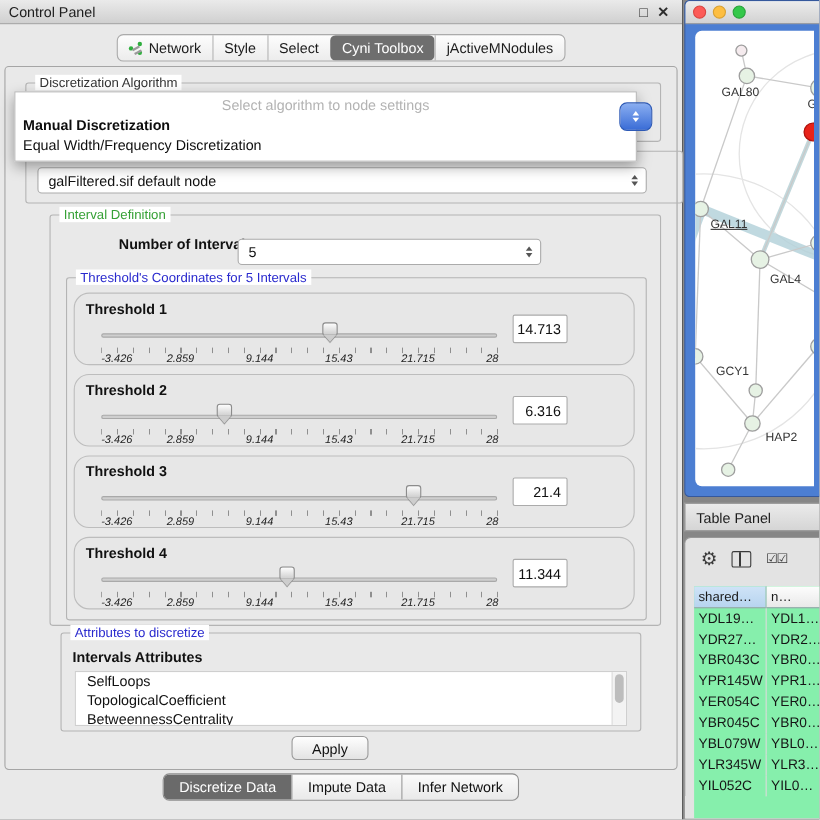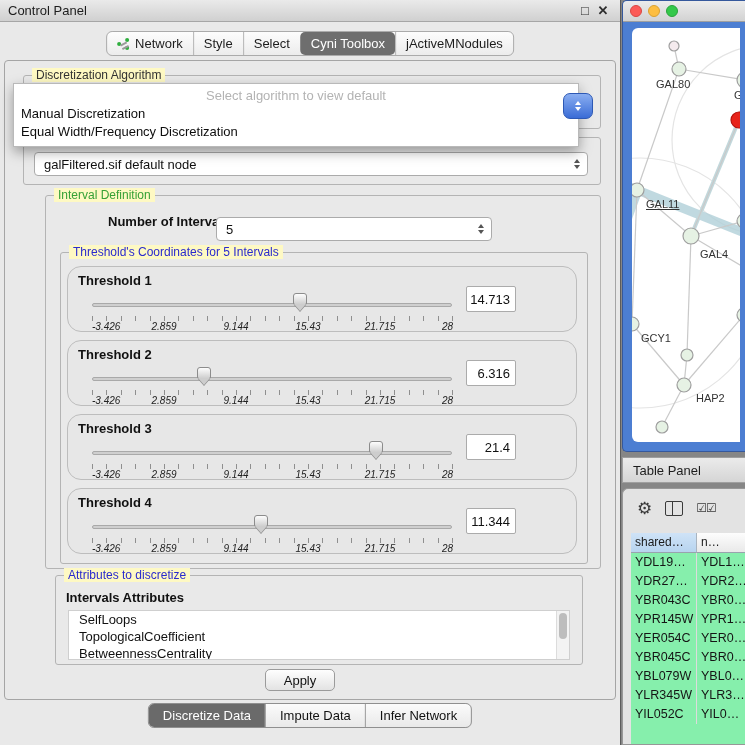--- a/index.html
+++ b/index.html
@@ -19,39 +19,39 @@
   .seg{padding:4px 10px;display:flex;align-items:center;gap:5px;color:#1c1c1c;}
   .seg + .seg{border-left:1px solid #b5b5b5;}
   .seg.active{background:#6e6e6e;color:#fff;border-radius:5px;border-left-color:transparent;}
   .net-ic{width:13px;height:12px;position:relative;display:inline-block;}
   .net-ic::before{content:"";position:absolute;width:4px;height:4px;border-radius:50%;background:#2fae3e;left:0;top:4px;box-shadow:8px -4px 0 #2fae3e,8px 4px 0 #2fae3e;}
   .net-ic::after{content:"";position:absolute;left:3px;top:5px;width:7px;height:2px;background:#9a9a9a;transform:rotate(-28deg);box-shadow:0 4px 0 #9a9a9a;}
 
   .content{position:absolute;left:4px;top:60px;width:610px;height:638px;border:1px solid #a5a5a5;border-radius:4px;background:#e9e9e9;}
 
   .groupbox{position:absolute;border:1px solid #b4b4b4;border-radius:3px;}
-  .legend{position:absolute;top:-8px;left:8px;background:#fef9c3;padding:0 4px;font-size:12px;color:#333;white-space:nowrap;}
+  .legend{position:absolute;top:-8px;left:8px;background:#ffffff;padding:0 4px;font-size:12px;color:#333;white-space:nowrap;}
   .legend.green{color:#36a136;}
   .legend.blue{color:#2a2ace;}
 
   .combo{position:absolute;background:#fff;border:1px solid #ababab;border-radius:4px;font-size:13px;color:#111;display:flex;align-items:center;padding:0 22px 0 9px;box-sizing:border-box;}
   .combo .arrows{position:absolute;right:7px;top:50%;transform:translateY(-50%);display:flex;flex-direction:column;gap:2px;}
   .g-arr{width:0;height:0;border-left:3.5px solid transparent;border-right:3.5px solid transparent;}
   .g-arr.up{border-bottom:4.5px solid #555;}
   .g-arr.dn{border-top:4.5px solid #555;}
 
   .combo-btn-blue{position:absolute;left:558px;top:32px;width:30px;height:26px;border-radius:7px;background:linear-gradient(#8aaef1,#3a6cd6);border:1px solid #2d59b5;z-index:60;display:flex;flex-direction:column;align-items:center;justify-content:center;gap:2px;box-sizing:border-box;}
   .w-arr{width:0;height:0;border-left:3.5px solid transparent;border-right:3.5px solid transparent;}
   .w-arr.up{border-bottom:4.5px solid #fff;}
   .w-arr.dn{border-top:4.5px solid #fff;}
 
   .popup{position:absolute;left:8px;top:22px;width:566px;background:#fff;border:1px solid #b9b9b9;box-shadow:0 5px 12px rgba(0,0,0,.35);z-index:50;font-size:13px;padding:3px 0 5px;box-sizing:border-box;}
   .popup .hint{text-align:center;color:#b3b3b3;padding:1px 0 2px;}
   .popup .opt{padding:1px 7px;color:#0d0d0d;line-height:16px;}
-  .popup .opt.bold{font-weight:normal;}
+  .popup .opt.bold{font-weight:bold;}
 
   .bold-label{position:absolute;font-weight:bold;font-size:13px;color:#111;white-space:nowrap;}
 
   
   .th-panel{position:absolute;left:62px;width:510px;height:66px;border:1px solid #bdbdbd;background:#e7e7e7;border-radius:14px;box-sizing:border-box;}
   .th-label{position:absolute;left:10px;top:6px;font-size:13px;font-weight:bold;color:#111;}
   .track-area{position:absolute;left:24px;top:0;width:360px;height:66px;font-style:italic;}
   .groove{position:absolute;left:0;top:36px;width:360px;height:4px;background:#cfcfcf;border:1px solid #a9a9a9;border-radius:2px;box-sizing:border-box;}
   .thumb{position:absolute;top:26px;width:14px;height:12px;background:linear-gradient(#fdfdfd,#cfcfcf);border:1px solid #8c8c8c;border-radius:3px 3px 2px 2px;box-sizing:border-box;z-index:2;}
   .thumb::after{content:"";position:absolute;left:0;top:10px;border-left:6px solid transparent;border-right:6px solid transparent;border-top:7px solid #cdcdcd;filter:drop-shadow(0 1px 0 #8c8c8c);}
@@ -142,28 +142,28 @@
     <div class="groupbox" style="left:18px;top:14px;width:576px;height:52px;">
       <span class="legend">Discretization Algorithm</span>
     </div>
 
     <div class="combo-btn-blue">
       <span class="w-arr up"></span>
       <span class="w-arr dn"></span>
     </div>
 
     <div class="popup">
-      <div class="hint">Select algorithm to view default</div>
+      <div class="hint">Select algorithm to node settings</div>
       <div>
           <div class="opt bold">Manual Discretization</div>
           <div class="opt">Equal Width/Frequency Discretization</div>
         </div>
     </div>
 
-    <div class="groupbox" style="left:18px;top:76px;width:576px;height:46px;">
+    <div class="groupbox" style="left:18px;top:76px;width:576px;height:46px;padding-left:20px;">
       <span class="legend">Table Data</span>
       <div class="combo" style="left:10px;top:14px;width:554px;height:24px;">
         <span>galFiltered.sif default node</span>
         <span class="arrows">
           <span class="g-arr up"></span>
             <span class="g-arr dn"></span>
         </span>
       </div>
     </div>
 
@@ -310,21 +310,21 @@
       <circle class="node red" cx="107" cy="92" r="8"></circle>
       <circle class="node" cx="5" cy="162" r="7"></circle>
       <circle class="node" cx="59" cy="208" r="8"></circle>
       <circle class="node" cx="112" cy="193" r="7"></circle>
       <circle class="node" cx="0" cy="296" r="7"></circle>
       <circle class="node" cx="55" cy="327" r="6"></circle>
       <circle class="node" cx="112" cy="287" r="7"></circle>
       <circle class="node" cx="52" cy="357" r="7"></circle>
       <circle class="node" cx="30" cy="399" r="6"></circle>
     </svg>
-  <div class="net-label" style="left: 24px; top: 50px;">GAL80</div><div class="net-label" style="left: 102px; top: 61px;">GA</div><div class="net-label" style="left: 14px; top: 170px; text-decoration: underline;">GAL11</div><div class="net-label" style="left: 68px; top: 220px;">GAL4</div><div class="net-label" style="left: 9px; top: 304px;">GCY1</div><div class="net-label" style="left: 64px; top: 364px; text-align: right;">HAP2</div></div>
+  <div class="net-label" style="left: 24px; top: 50px;">GAL80</div><div class="net-label" style="left: 102px; top: 61px;">GA</div><div class="net-label" style="left: 14px; top: 170px; text-decoration: underline;">GAL11</div><div class="net-label" style="left: 68px; top: 220px;">GAL4</div><div class="net-label" style="left: 19px; top: 304px;">GCY1</div><div class="net-label" style="left: 64px; top: 364px; text-align: right;">HAP2</div></div>
 </div>
 
 <div class="tp-bar">
   <span>Table Panel</span>
 </div>
 
 <div class="tbl-window">
   <div class="tbl-toolbar">
     <span class="gear-icon">⚙</span>
     <span class="cols-icon"></span>

